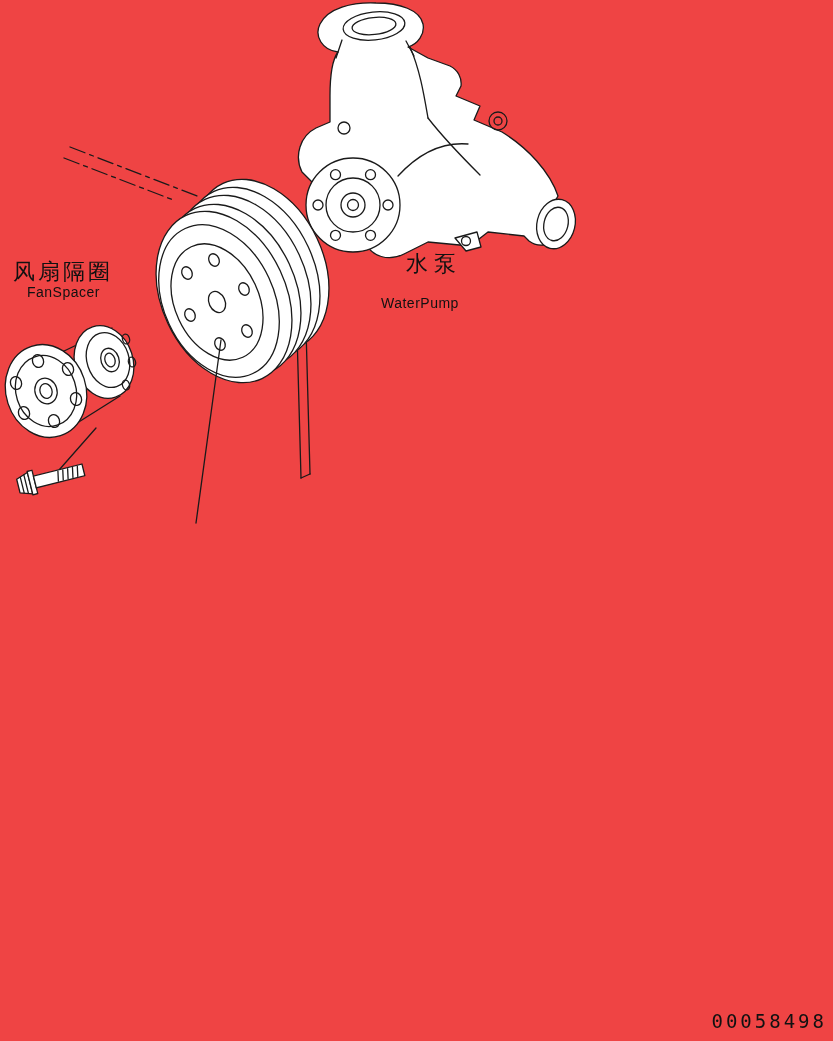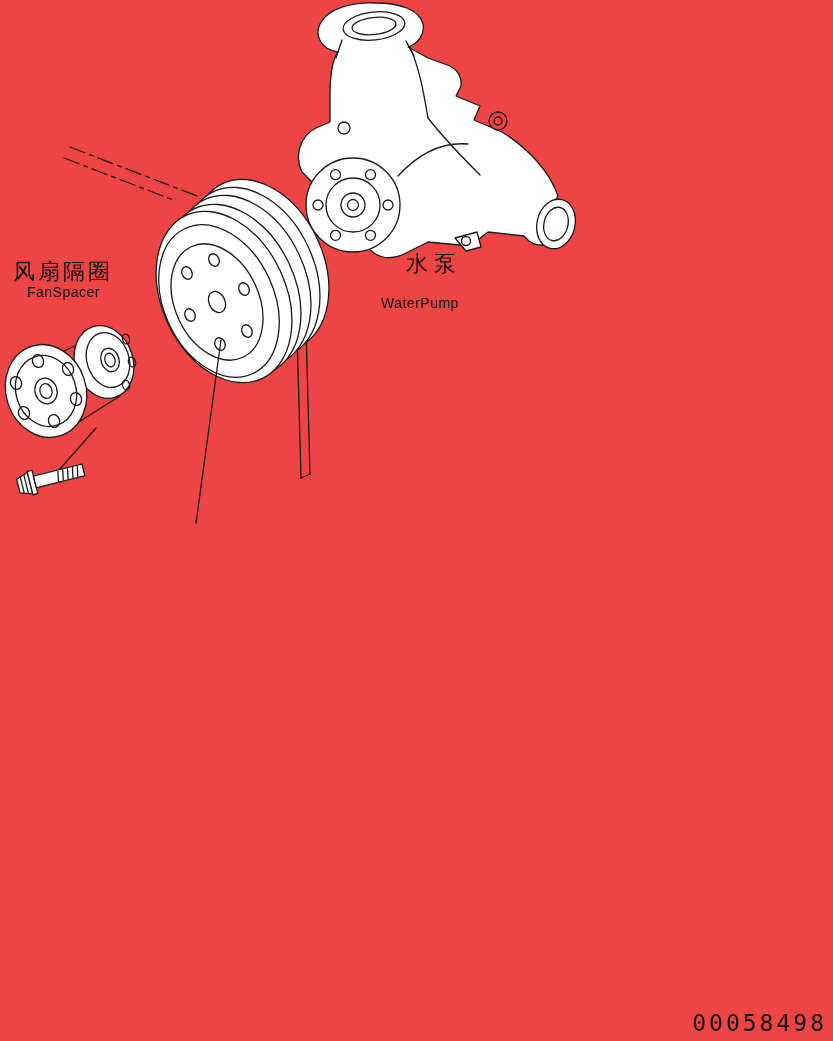--- a/index.html
+++ b/index.html
@@ -25,21 +25,21 @@
     white-space:nowrap;
   }
   .fan-spacer-zh{left:13px;top:257px;}
   .fan-spacer-en{left:27px;top:284px;}
   .water-pump-zh{left:406px;top:249px;letter-spacing:6px;}
   .water-pump-en{left:381px;top:295px;}
   .part-number{
     position:absolute;
     right:6px;top:1010px;
     font-family:"DejaVu Sans Mono","Liberation Mono",monospace;
-    font-size:23px;
+    font-size:19px;
     letter-spacing:3px;
   }
 </style>
 </head>
 <body>
 
 <div class="canvas">
 
   <svg width="833" height="1041" viewBox="0 0 833 1041" fill="none" stroke="#1a1a1a" stroke-width="1.3" stroke-linecap="round" stroke-linejoin="round">
 

